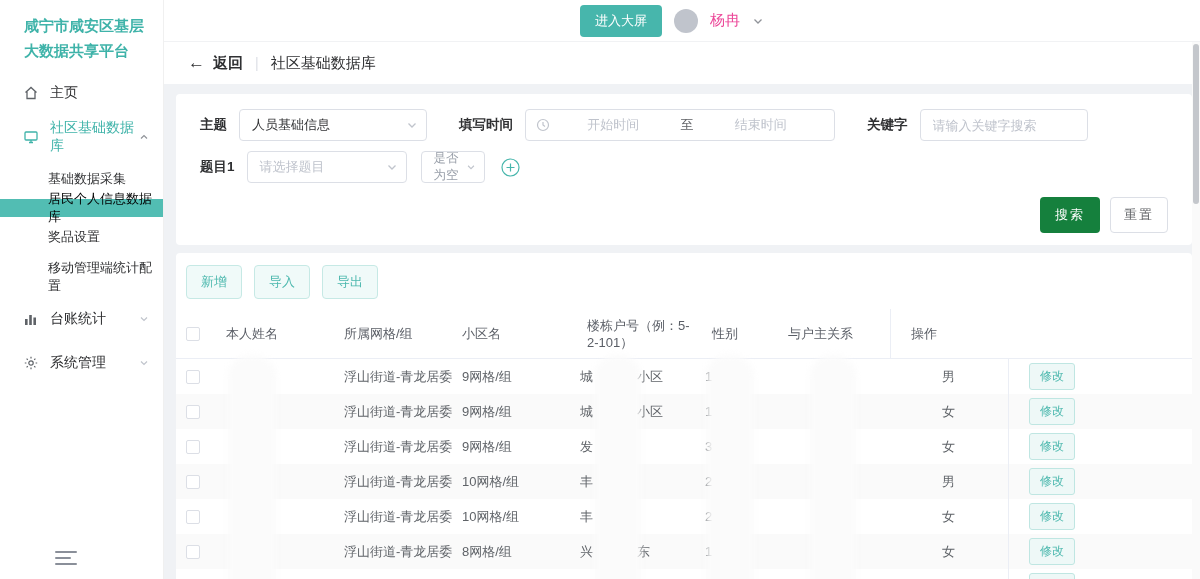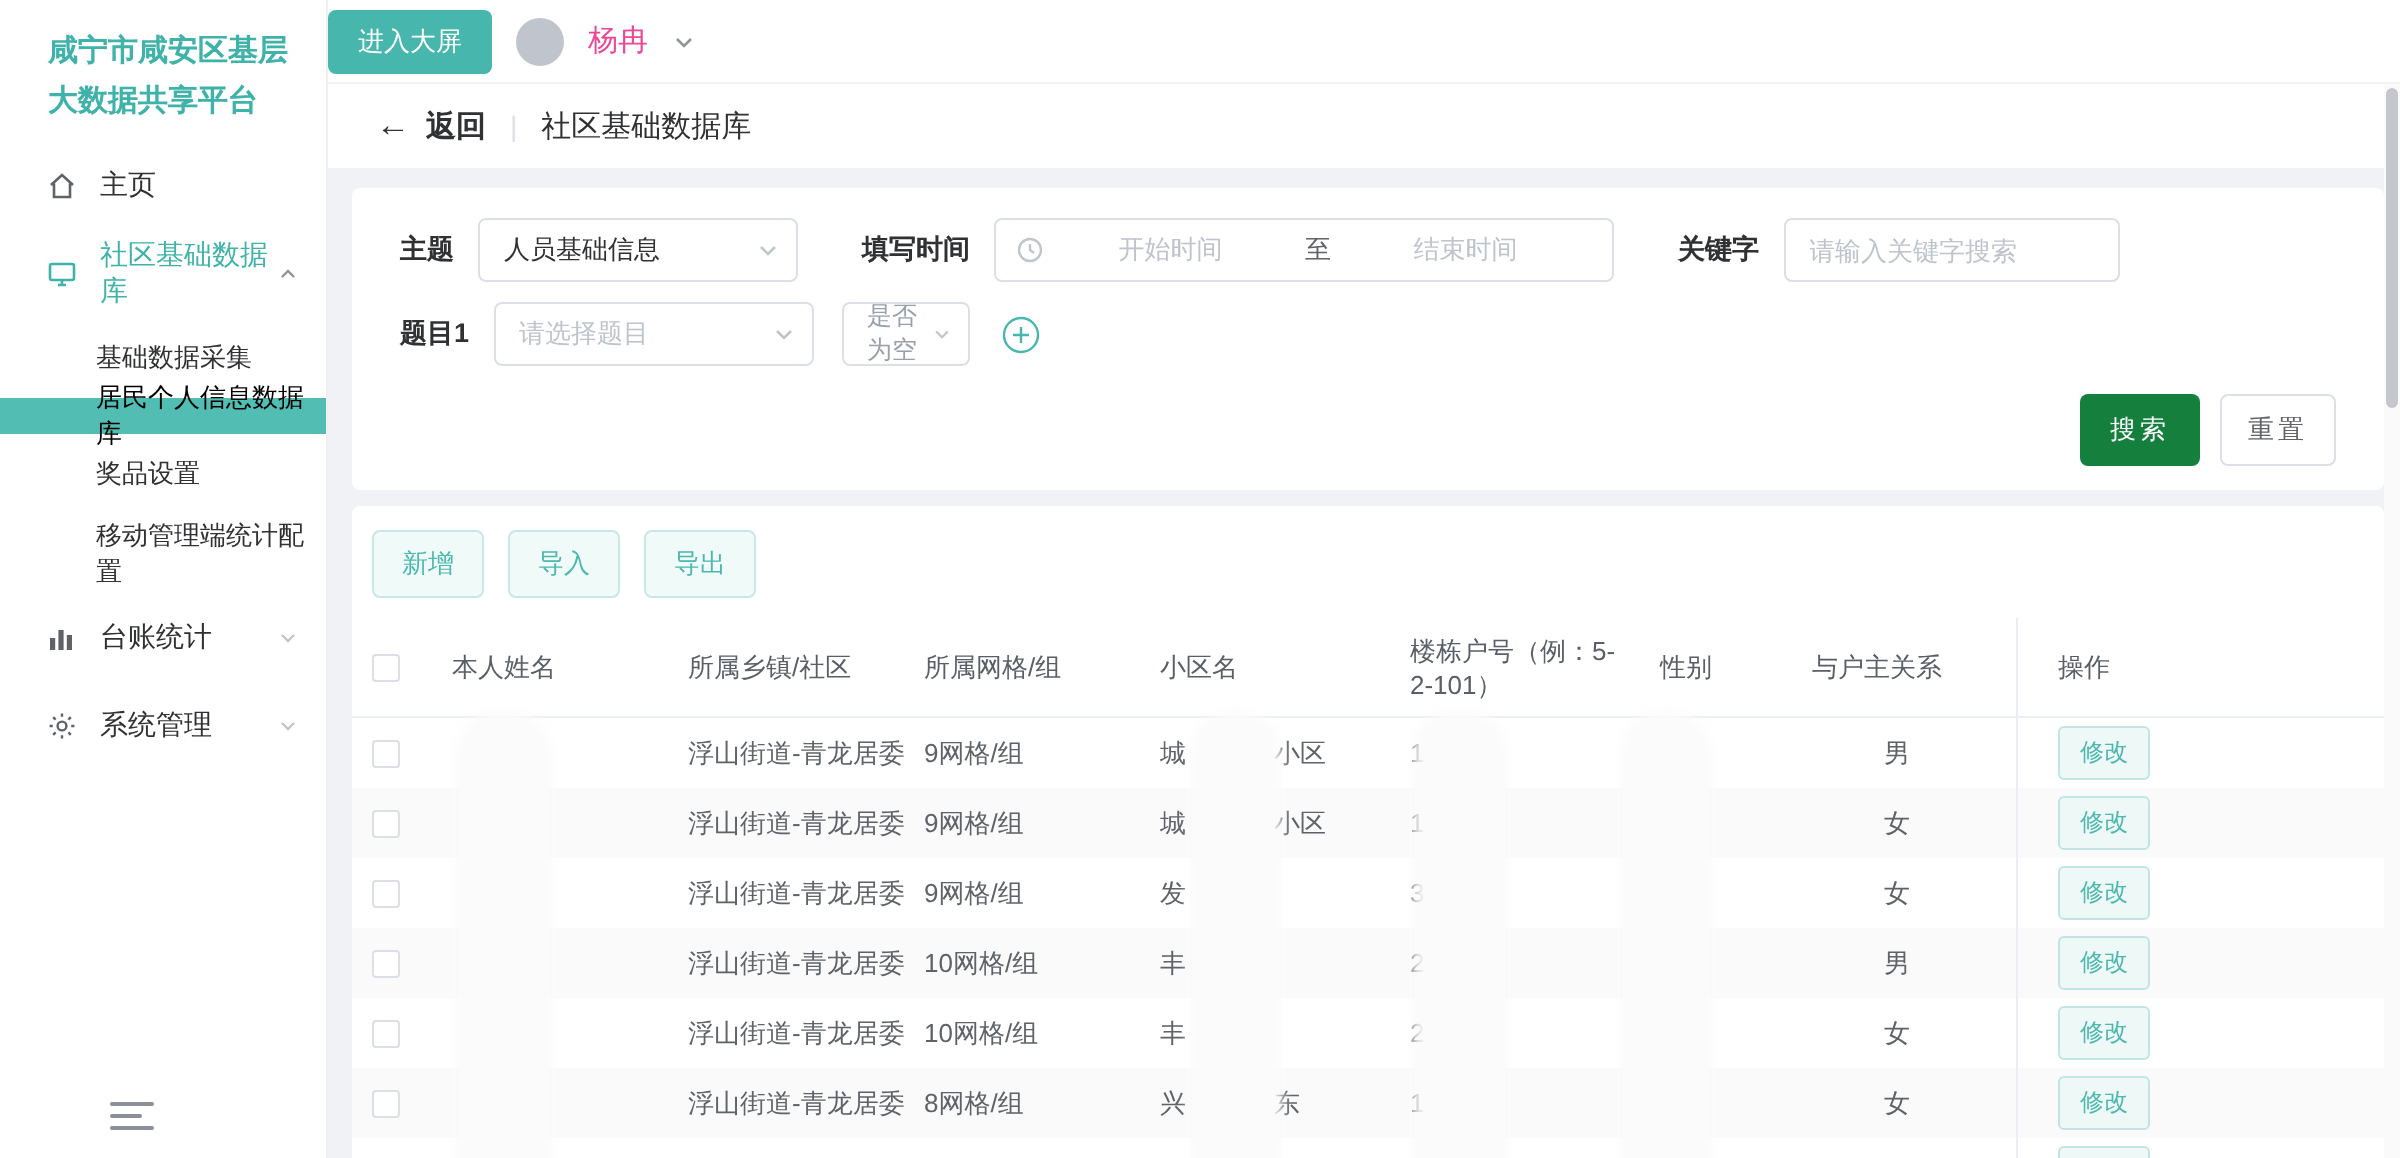--- a/index.html
+++ b/index.html
@@ -15,21 +15,21 @@
   .menu-item .chev { margin-left:auto; display:flex; align-items:center; }
   .menu-item.active-parent { color:#3fb3a9; }
   .sub-item { display:flex; align-items:center; height:40px; padding-left:48px; font-size:13px; color:#303133; cursor:pointer; }
   .sub-item.selected { background:#52bdb3; color:#000000; height:18px;font-family:Liberation Serif, serif; }
   .collapse-btn { position:absolute; left:55px; bottom:10px; width:22px; cursor:pointer; }
   .collapse-btn i { display:block; height:2px; background:#8a8f99; margin:4px 0; border-radius:1px; }
   .collapse-btn i:nth-child(2){ width:16px; }
 
   
   .main { flex:1; display:flex; flex-direction:column; height:579px; position:relative; }
-  .topbar { height:42px; background:#fff; border-bottom:1px solid #f1f2f4; display:flex; align-items:center; justify-content:flex-start; padding-right:20px; gap:12px; flex:0 0 42px; }
+  .topbar { height:42px; background:#fff; border-bottom:1px solid #f1f2f4; display:flex; align-items:center; justify-content:center; padding-right:20px; gap:12px; flex:0 0 42px; }
   .btn-screen { background:#47b6ac; color:#fff; border:none; border-radius:4px; font-size:13px; padding:7px 15px; cursor:pointer; }
   .avatar { width:24px; height:24px; border-radius:50%; background:#c0c4cc; }
   .user-name { font-size:15px; color:#ec4899; }
   .user-chev { display:flex; align-items:center; }
 
   .scrollarea { flex:1; overflow:hidden; display:flex; flex-direction:column; }
   .breadcrumb-bar { height:42px; background:#fff; display:flex; align-items:center; padding-left:24px; flex:0 0 42px; }
   .back-arrow { font-size:17px; font-weight:bold; color:#303133; margin-right:8px; cursor:pointer; }
   .back-label { font-size:15px; font-weight:bold; color:#303133; cursor:pointer; }
   .crumb-divider { color:#dcdfe6; margin:0 12px; font-size:14px; }
@@ -38,21 +38,21 @@
   .content { flex:1; padding:10px 8px 0 12px; overflow:hidden; }
   .card { background:#fff; border-radius:4px; }
 
   
   .filter-card { padding:15px 24px 12px 24px; }
   .f-row { display:flex; align-items:center; margin-bottom:10px; }
   .f-label { font-size:13.5px; font-weight:bold; color:#303133; margin-right:12px; white-space:nowrap; }
   .sel { height:32px; border:1px solid #dcdfe6; border-radius:4px; background:#fff; display:flex; align-items:center; padding:0 8px 0 12px; font-size:13px; cursor:pointer; }
   .sel .sel-val { flex:1; color:#303133; }
   .sel .sel-ph { flex:1; color:#bfc3cc; }
-  .sel-theme { width:160px; margin-right:32px; }
+  .sel-theme { width:188px; margin-right:32px; }
   .sel-question { width:160px; margin-right:14px; }
   .sel-empty { width:64px; margin-right:16px; }
   .sel-empty .sel-ph { color:#9aa0aa; font-size:12.5px; }
   .date-range { width:310px; height:32px; border:1px solid #dcdfe6; border-radius:4px; display:flex; align-items:center; padding:0 10px; margin-right:32px; }
   .date-range .ph { flex:1; text-align:center; color:#bfc3cc; font-size:13px; }
   .date-range .sep { color:#606266; font-size:13px; padding:0 4px; }
   .kw-input { width:168px; height:32px; border:1px solid #dcdfe6; border-radius:4px; font-size:13px; padding:0 12px; color:#303133; outline:none; font-family:inherit; }
   .kw-input::placeholder { color:#bfc3cc; }
   .plus-btn { width:20px; height:20px; cursor:pointer; display:flex; align-items:center; justify-content:center; }
   .f-actions { display:flex; justify-content:flex-end; gap:10px; margin-top:14px; }
@@ -272,21 +272,20 @@
             <button class="btn-plain">导入</button>
             <button class="btn-plain">导出</button>
           </div>
 
           <div class="tbl">
             <div class="thead">
               <div class="th col-check">
                   <span class="checkbox"></span>
                 </div>
               <div class="th col-name">本人姓名</div>
-              <div class="th col-town">所属乡镇/社区</div>
               <div class="th col-grid">所属网格/组</div>
               <div class="th col-comm">小区名</div>
               <div class="th col-house wrap">楼栋户号（例：5-2-101）</div>
               <div class="th col-gender">性别</div>
               <div class="th col-rel">与户主关系</div>
               <div class="th col-op">操作</div>
             </div>
 
             <div class="tr">
               <div class="td col-check">

